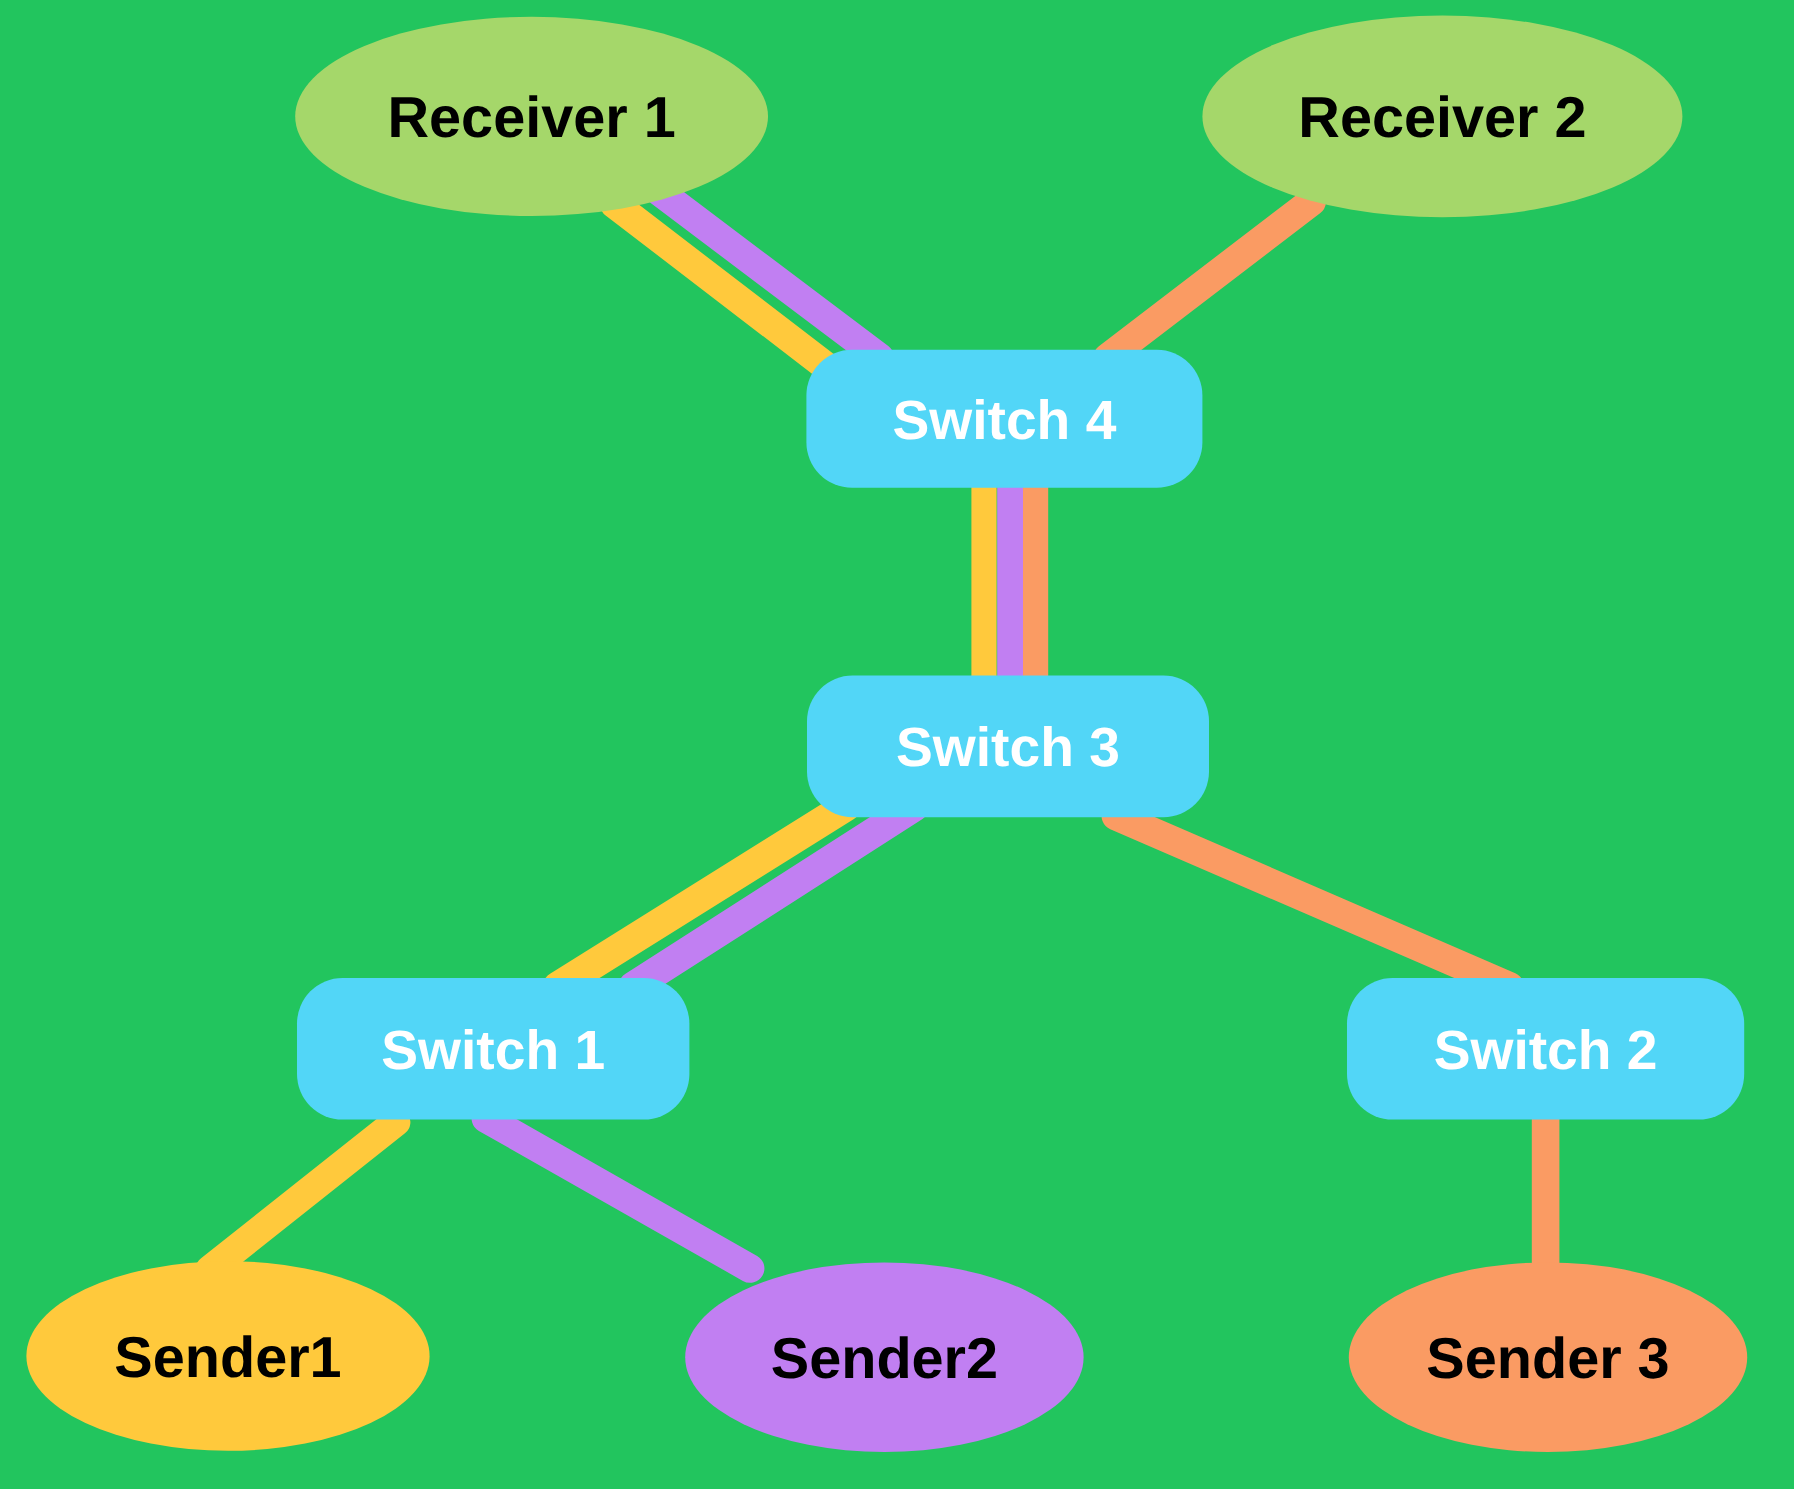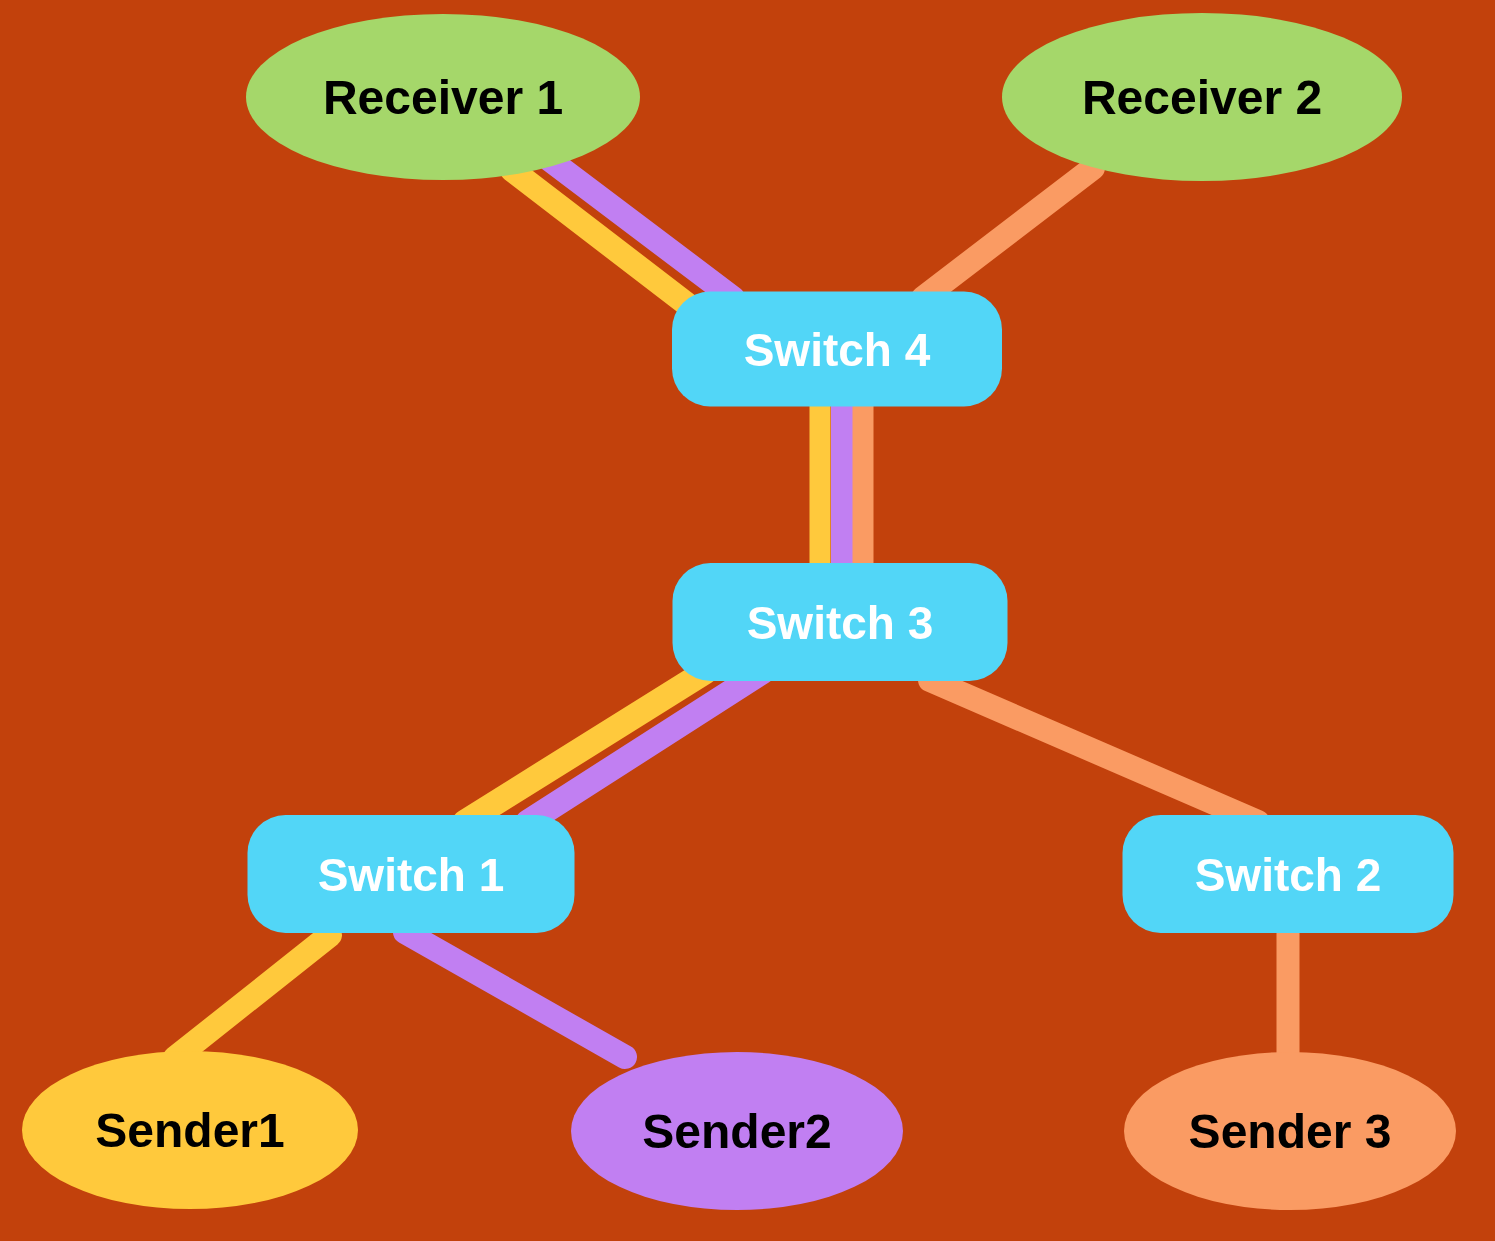--- a/index.html
+++ b/index.html
@@ -5,21 +5,21 @@
   html, body {
     margin: 0;
     padding: 0;
     background: #ffffff;
     font-family: "Liberation Sans", sans-serif;
   }
   .canvas {
     position: relative;
     width: 1495px;
     height: 1241px;
-    background: #c2410c;
+    background: #22c55e;
     overflow: hidden;
   }
   svg#diagram-svg {
     position: absolute;
     left: 0;
     top: 0;
     width: 1495px;
     height: 1241px;
     display: block;
   }

